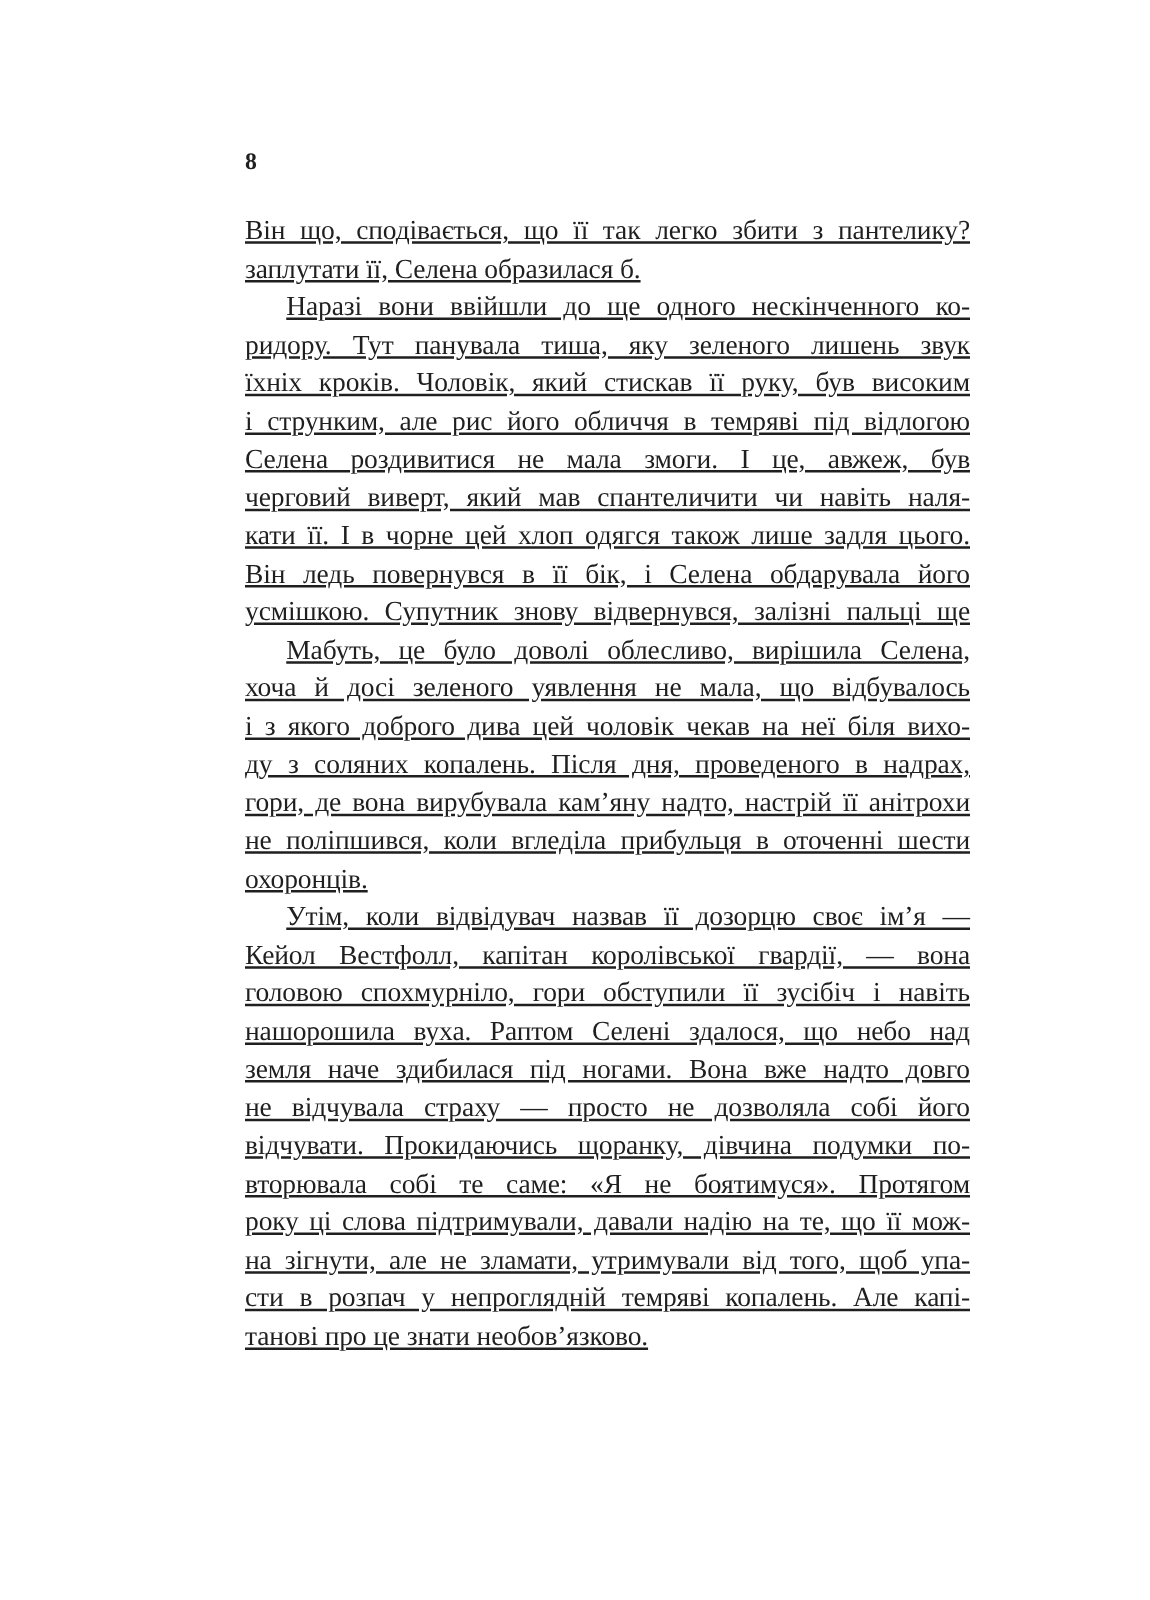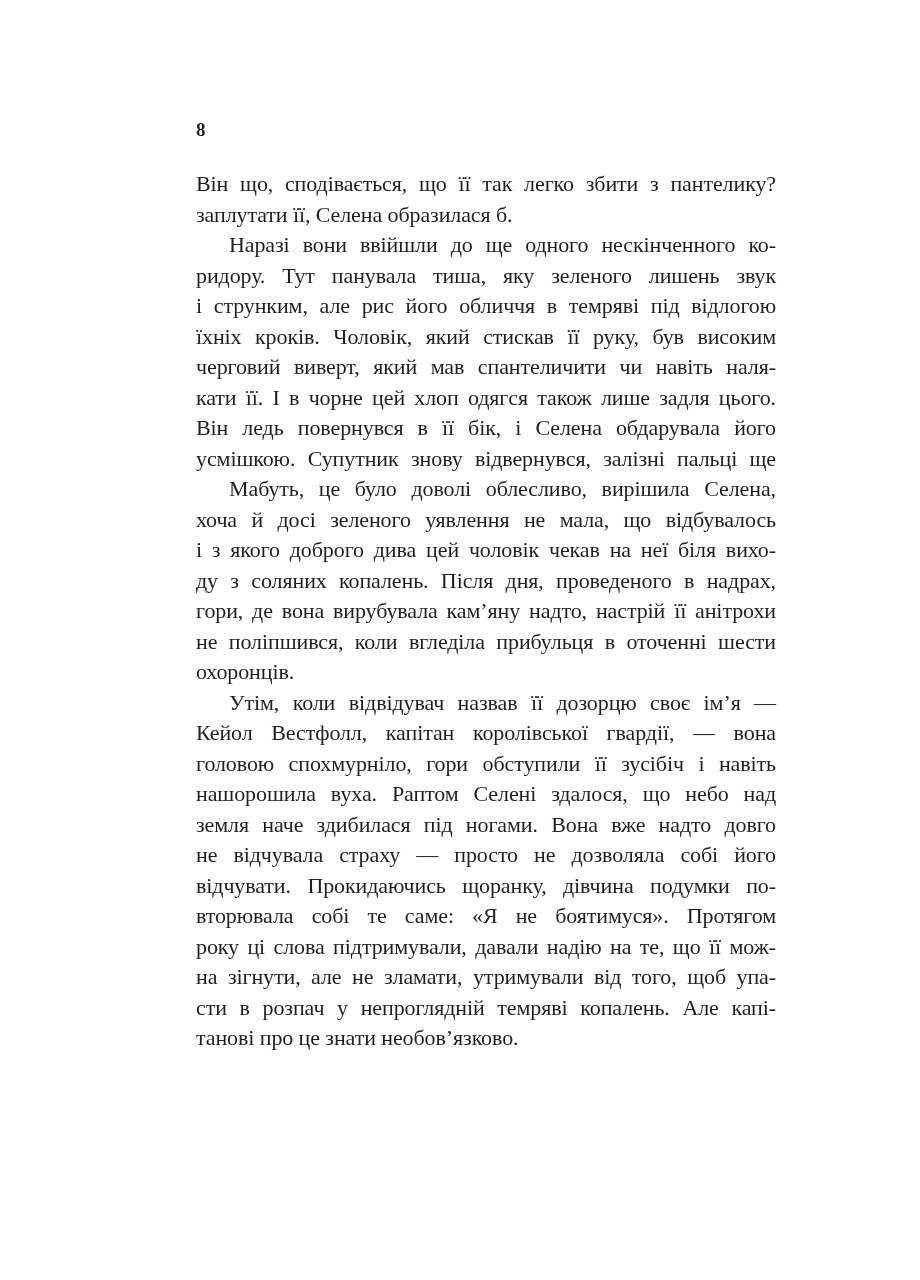--- a/index.html
+++ b/index.html
@@ -36,40 +36,42 @@
     font-size: 22px;
     line-height: 30.5px;
     letter-spacing: -0.1px;
     color: #1f1f1f;
   }
   .line {
     text-align: justify;
     
     text-align-last: justify;
     white-space: normal;
+    text-decoration: underline;
   }
   .line.para-end {
     text-align-last: left;
   }
   .line.indent {
     text-indent: 33px;
   }
 </style>
 </head>
 <body>
 
 <div class="scan-page">
   <div class="page-number">8</div>
   <div class="page-text">
       <div class="line">Він що, сподівається, що її так легко збити з пантелику?</div>
       <div class="line para-end">заплутати її, Селена образилася б.</div>
       <div class="line indent">Наразі вони ввійшли до ще одного нескінченного ко-</div>
       <div class="line">ридору. Тут панувала тиша, яку зеленого лишень звук</div>
+      <div class="line">їхніх кроків. Чоловік, який стискав її руку, був високим</div>
       <div class="line">і струнким, але рис його обличчя в темряві під відлогою</div>
-      <div class="line">їхніх кроків. Чоловік, який стискав її руку, був високим</div>
+      <div class="line">Селена роздивитися не мала змоги. І це, авжеж, був</div>
       <div class="line">черговий виверт, який мав спантеличити чи навіть наля-</div>
       <div class="line">кати її. І в чорне цей хлоп одягся також лише задля цього.</div>
       <div class="line">Він ледь повернувся в її бік, і Селена обдарувала його</div>
       <div class="line">усмішкою. Супутник знову відвернувся, залізні пальці ще</div>
       <div class="line indent">Мабуть, це було доволі облесливо, вирішила Селена,</div>
       <div class="line">хоча й досі зеленого уявлення не мала, що відбувалось</div>
       <div class="line">і з якого доброго дива цей чоловік чекав на неї біля вихо-</div>
       <div class="line">ду з соляних копалень. Після дня, проведеного в надрах,</div>
       <div class="line">гори, де вона вирубувала кам’яну надто, настрій її анітрохи</div>
       <div class="line">не поліпшився, коли вгледіла прибульця в оточенні шести</div>

